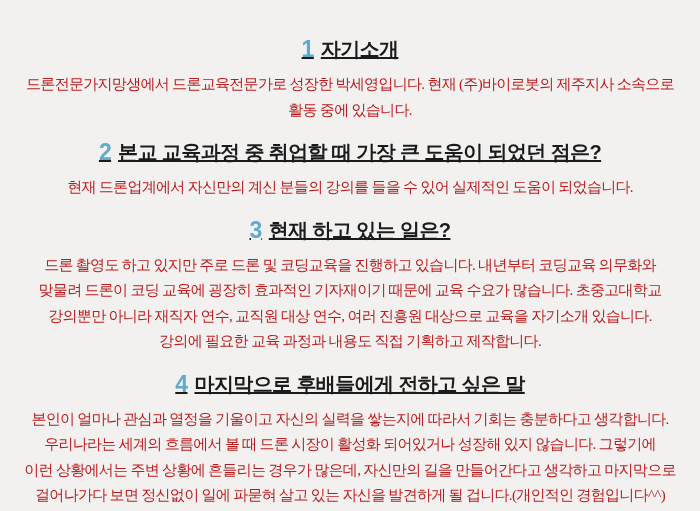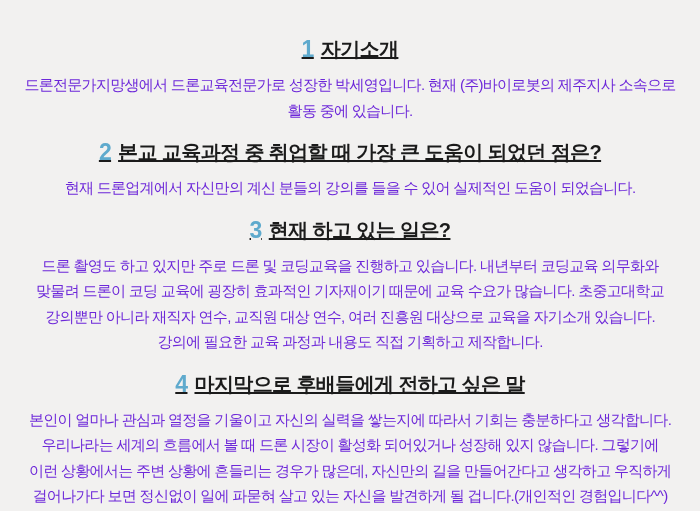--- a/index.html
+++ b/index.html
@@ -35,23 +35,24 @@
   .num {
     color: #5faacd;
     font-size: 23px;
     font-weight: 800;
     margin-right: 7px;
     vertical-align: -1px;
   }
   .body-line {
     font-size: 15px;
     line-height: 25.5px;
-    color: #6d28d9;
+    color: #b91c1c;
     letter-spacing: -0.7px;
     white-space: nowrap;
+    font-family: Liberation Serif, serif;
   }
 </style>
 </head>
 <body>
 
 <div class="content">
 
   <div class="qa-section">
     <div class="heading">
       <span class="num">1</span><span>자기소개</span>
@@ -83,18 +84,18 @@
     </div>
   </div>
 
   <div class="qa-section">
     <div class="heading">
       <span class="num">4</span><span>마지막으로 후배들에게 전하고 싶은 말</span>
     </div>
     <div>
       <div class="body-line">본인이 얼마나 관심과 열정을 기울이고 자신의 실력을 쌓는지에 따라서 기회는 충분하다고 생각합니다.</div>
       <div class="body-line">우리나라는 세계의 흐름에서 볼 때 드론 시장이 활성화 되어있거나 성장해 있지 않습니다. 그렇기에</div>
-      <div class="body-line">이런 상황에서는 주변 상황에 흔들리는 경우가 많은데, 자신만의 길을 만들어간다고 생각하고 우직하게</div>
+      <div class="body-line">이런 상황에서는 주변 상황에 흔들리는 경우가 많은데, 자신만의 길을 만들어간다고 생각하고 마지막으로</div>
       <div class="body-line">걸어나가다 보면 정신없이 일에 파묻혀 살고 있는 자신을 발견하게 될 겁니다.(개인적인 경험입니다^^)</div>
     </div>
   </div>
 
 </div>
 
 </body></html>

